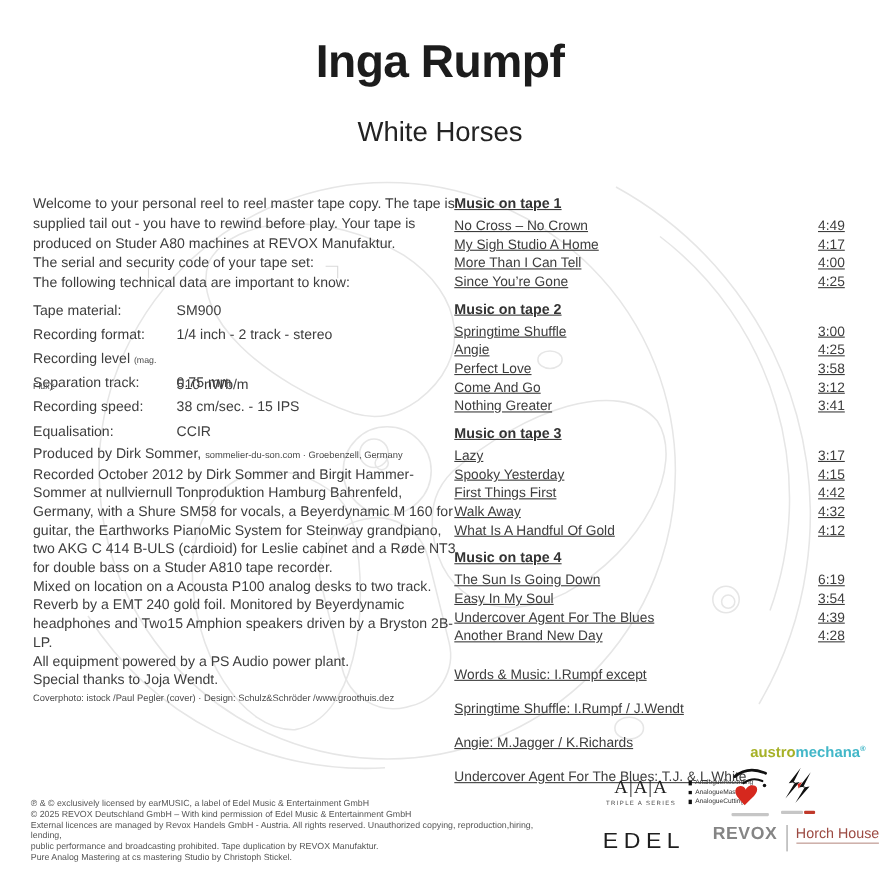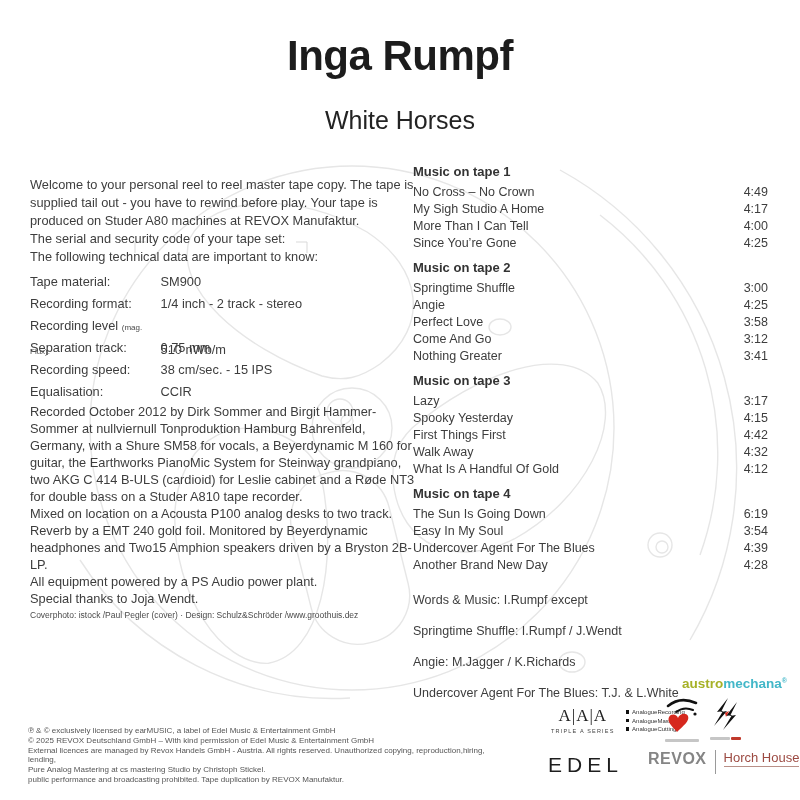--- a/index.html
+++ b/index.html
@@ -23,21 +23,21 @@
   .tech-table { margin-top:6px; }
   .tech-row { height:22px; line-height:22px; }
   .tech-label { display:inline-block; width:127px; }
   .tech-small { font-size:8px; color:#4a4a4a; }
   .tech-value { display:inline-block; }
   .produced { margin-top:3px; }
   .small-inline { font-size:8.5px; color:#4a4a4a; }
   .thanks { margin-top:10px; }
   .tiny { margin-top:5px; font-size:8.5px; color:#4a4a4a; }
 
-  .col-right { left:413px; top:163px; width:355px; font-size:12.5px; }
+  .col-right { left:413px; top:176px; width:355px; font-size:12.5px;text-decoration:underline; }
   .section-title { font-weight:700; font-size:13px; color:#333;
     line-height:17px; margin-top:7px; margin-bottom:4px; }
   .section-title:first-child { margin-top:0; }
   .track-row { display:flex; justify-content:space-between; line-height:17px; }
   .writing-credits { margin-top:18px; }
   .credit-line { line-height:17px;margin-top:14px; }
 
   .legal { left:28px; top:726px; width:480px; font-size:8px;
     line-height:9.8px; color:#555; }
 
@@ -128,20 +128,24 @@
       <div class="tech-row">
         <span class="tech-label"><span>Recording speed:</span><span class="tech-small"></span></span>
         <span class="tech-value">38 cm/sec. - 15 IPS</span>
       </div>
       <div class="tech-row">
         <span class="tech-label"><span>Equalisation:</span><span class="tech-small"></span></span>
         <span class="tech-value">CCIR</span>
       </div>
     </div>
 
+    <p class="produced">
+      <span>Produced by Dirk Sommer,</span>
+      <span class="small-inline">sommelier-du-son.com · Groebenzell, Germany</span>
+    </p>
     <p>Recorded October 2012 by Dirk Sommer and Birgit Hammer-Sommer at nullviernull Tonproduktion Hamburg Bahrenfeld, Germany, with a Shure SM58 for vocals, a Beyerdynamic M 160 for guitar, the Earthworks PianoMic System for Steinway grandpiano, two AKG C 414 B-ULS (cardioid) for Leslie cabinet and a Røde NT3 for double bass on a Studer A810 tape recorder.</p>
     <p>Mixed on location on a Acousta P100 analog desks to two track.</p>
     <p>Reverb by a EMT 240 gold foil. Monitored by Beyerdynamic headphones and Two15 Amphion speakers driven by a Bryston 2B-LP.</p>
     <p>All equipment powered by a PS Audio power plant.</p>
     <p class="thanks">Special thanks to Joja Wendt.</p>
     <p class="tiny">Coverphoto: istock /Paul Pegler (cover) · Design: Schulz&amp;Schröder /www.groothuis.dez</p>
   </div>
 
   <div class="layer col-right">
     <div id="tracklist-sections">
@@ -227,22 +231,22 @@
         <div class="credit-line">Springtime Shuffle: I.Rumpf / J.Wendt</div>
         <div class="credit-line">Angie: M.Jagger / K.Richards</div>
         <div class="credit-line">Undercover Agent For The Blues: T.J. &amp; L.White</div>
       </div>
   </div>
 
   <div class="layer legal" id="legal-lines">
       <div class="legal-line">℗ &amp; © exclusively licensed by earMUSIC, a label of Edel Music &amp; Entertainment GmbH</div>
       <div class="legal-line">© 2025 REVOX Deutschland GmbH – With kind permission of Edel Music &amp; Entertainment GmbH</div>
       <div class="legal-line">External licences are managed by Revox Handels GmbH - Austria. All rights reserved. Unauthorized copying, reproduction,hiring, lending,</div>
+      <div class="legal-line">public performance and broadcasting prohibited. Tape duplication by REVOX Manufaktur.</div>
       <div class="legal-line">Pure Analog Mastering at cs mastering Studio by Christoph Stickel.</div>
-      <div class="legal-line">public performance and broadcasting prohibited. Tape duplication by REVOX Manufaktur.</div>
     </div>
 
   <div class="layer austromechana">
     <span class="am-1">austro</span><span class="am-2">mechana</span><span class="am-reg">®</span>
   </div>
 
   <div class="layer aaa-block">
     <div>
       <div class="aaa-letters">A|A|A</div>
       <div class="aaa-caption">TRIPLE A SERIES</div>

